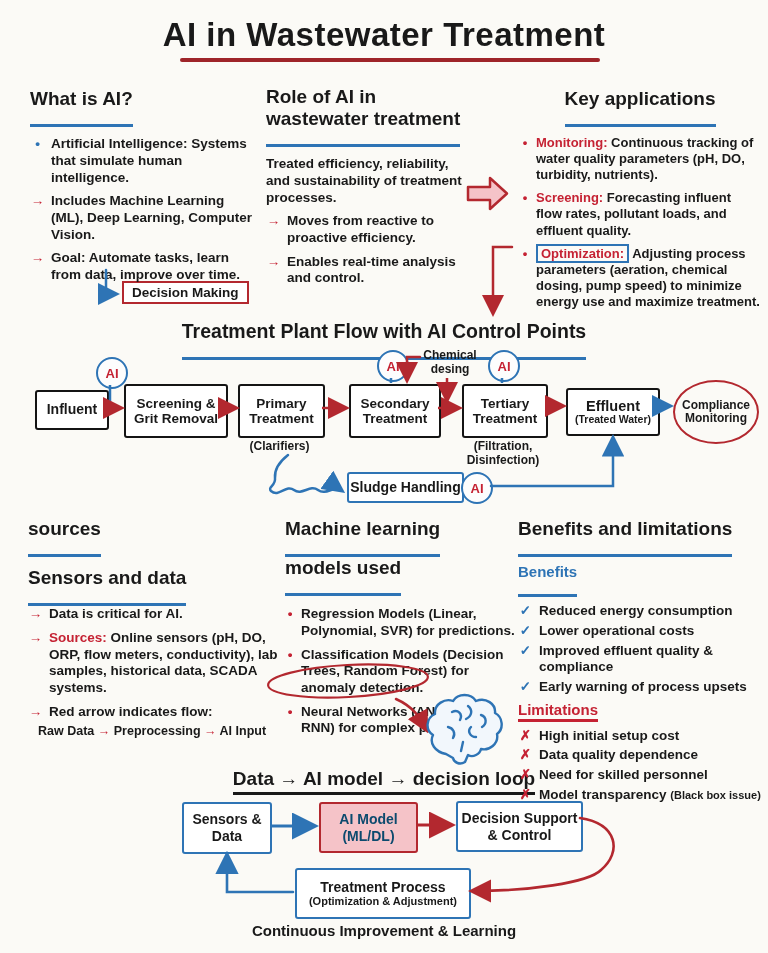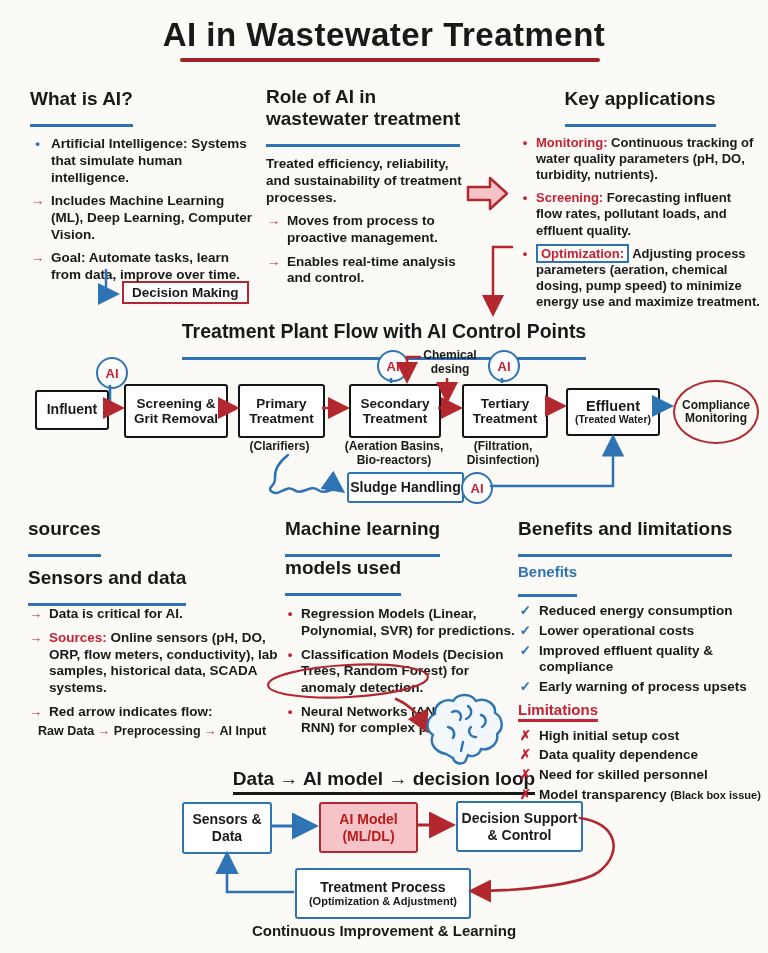--- a/index.html
+++ b/index.html
@@ -23,21 +23,21 @@
     display:flex;flex-direction:column;align-items:center;justify-content:center;
     text-align:center;font-size:13.5px;line-height:1.12;}
   .fsub{position:absolute;text-align:center;font-size:12px;line-height:1.15;}
   .ai-chip{position:absolute;width:28px;height:28px;border:2.5px solid #2e74b5;border-radius:50%;
     background:#fdfdfd;color:#c52233;font-size:13px;display:flex;align-items:center;justify-content:center;}
   .callout{position:absolute;border:2.2px solid #b3282f;background:#fff;padding:2px 8px;font-size:13.5px;}
   .optbox{border:2.2px solid #2e74b5;padding:0 3px;}
   .loopbox{position:absolute;border:2.5px solid #2e74b5;background:#fff;border-radius:3px;
     display:flex;flex-direction:column;align-items:center;justify-content:center;text-align:center;
     font-size:14px;line-height:1.18;}
-  .loopbox.redbox{border-color:#b3282f;background:#f5c3c8;color:#b91c1c;}
+  .loopbox.redbox{border-color:#b3282f;background:#f5c3c8;color:#0c4a6e;}
   svg.overlay{position:absolute;left:0;top:0;z-index:3;pointer-events:none;}
   .layer{position:absolute;left:0;top:0;z-index:2;}
 </style>
 </head>
 <body>
 
 <div class="canvas">
 
   <div class="abs center title" style="left:0;top:16px;width:768px;">AI in Wastewater Treatment</div>
   <div class="abs title-rule" style="left:180px;top:58px;width:420px;"></div>
@@ -62,21 +62,21 @@
   <div class="callout" style="left:122px;top:281px;">Decision Making</div>
 
   <div class="abs layer" style="left:266px;top:86px;width:206px;">
     <div class="h">Role of AI in</div>
     <div class="h" style="margin-bottom:9px;">
       <span class="ub">wastewater treatment</span>
     </div>
     <div class="body13" style="margin-bottom:7px;">Treated efficiency, reliability, and sustainability of treatment processes.</div>
     <div class="item">
       <span class="mark red">→</span>
-      <span>Moves from process to proactive management.</span>
+      <span>Moves from reactive to proactive efficiency.</span>
     </div>
     <div class="item">
       <span class="mark red">→</span>
       <span>Enables real-time analysis and control.</span>
     </div>
   </div>
 
   <div class="abs layer" style="left:520px;top:88px;width:240px;">
     <div class="h" style="margin-bottom:8px;text-align:center;">
       <span class="ub">Key applications</span>
@@ -128,24 +128,20 @@
   <div class="fnode" style="left:673px;top:380px;width:82px;height:60px;border-radius:50%;border-color:#b3282f;font-size:12px;background:transparent;">
     <span>Compliance</span>
     <span>Monitoring</span>
   </div>
   <div class="fnode" style="left:347px;top:472px;width:113px;height:27px;border-color:#2e74b5;border-width:2.2px;font-size:14px;">
     <span>Sludge Handling</span>
   </div>
 
   <div class="fsub" style="left:238px;top:440px;width:83px;">
     <span>(Clarifiers)</span>
-  </div>
-  <div class="fsub" style="left:330px;top:440px;width:128px;">
-    <div>(Aeration Basins,</div>
-    <div>Bio-reactors)</div>
   </div>
   <div class="fsub" style="left:455px;top:440px;width:96px;">
     <div>(Filtration,</div>
     <div>Disinfection)</div>
   </div>
   <div class="fsub" style="left:418px;top:349px;width:64px;">
     <div>Chemical</div>
     <div>desing</div>
   </div>
 

